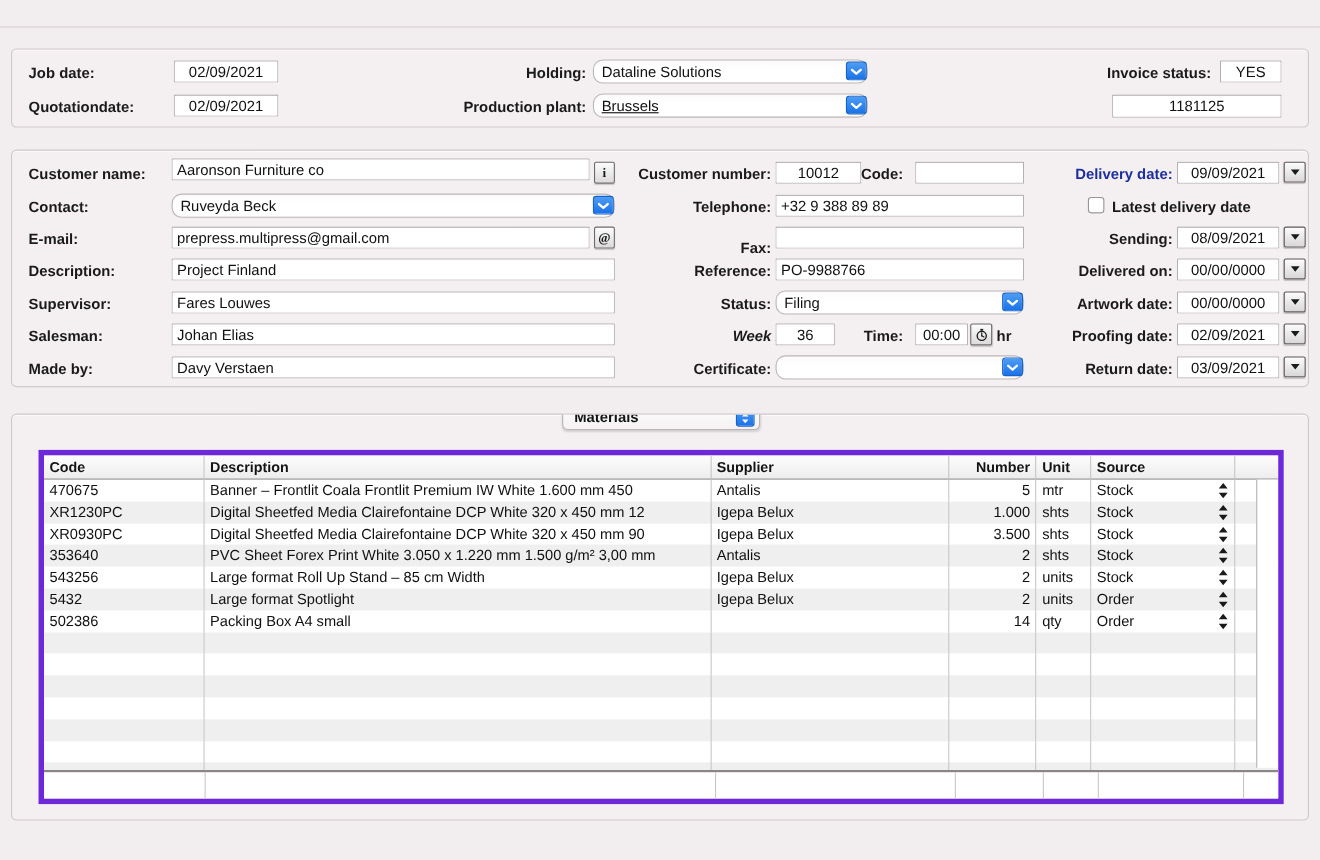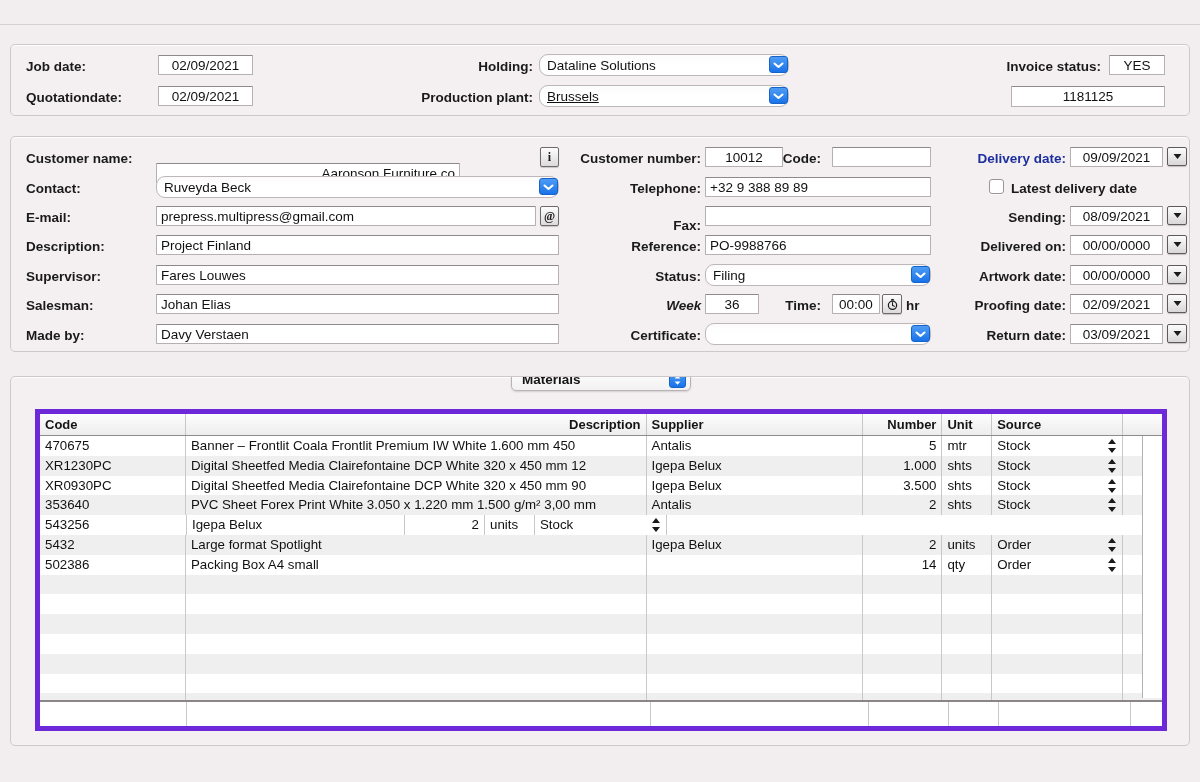--- a/index.html
+++ b/index.html
@@ -235,21 +235,21 @@
   <div class="lbl r" style="left:870px; top:13px; width:220px;">Invoice status:</div>
   <div class="fld center" style="left:1098px; top:10px; width:56px; height:20px;">YES</div>
 
   <div class="lbl r" style="left:870px; top:44px; width:220px;">Quote nr:</div>
   <div class="fld center" style="left:1000px; top:41px; width:154px; height:21px;">1181125</div>
 </div>
 
 <div class="panel" id="customer-panel" style="left:10px; top:136px; width:1180px; height:216px;">
 
   <div class="lbl" style="left:15px; top:13px;">Customer name:</div>
-  <div class="fld" style="left:145px; top:26px; width:304px; height:20px;text-align:right;">Aaronson Furniture co</div>
+  <div class="fld" style="left:145px; top:7px; width:380px; height:20px;">Aaronson Furniture co</div>
   <div class="sqbtn" style="left:529px; top:10px; width:19px; height:20px;">
     <span class="glyph">i</span>
   </div>
 
   <div class="lbl" style="left:15px; top:43px;">Contact:</div>
   <div class="fld round" style="left:145px; top:39px; width:403px; height:22px; line-height:19px;">Ruveyda Beck</div>
   <div class="bluebtn" style="left:528px; top:41px;">
     <svg width="11" height="8" viewBox="0 0 11 8" aria-hidden="true">
       <path d="M1.5 2.5 L5.5 6 L9.5 2.5" fill="none" stroke="#ffffff" stroke-width="2.1" stroke-linecap="round" stroke-linejoin="round"></path>
     </svg>
@@ -380,21 +380,21 @@
         <path d="M4.5 1.3 L7.4 4.6 L1.6 4.6 Z" fill="#ffffff"></path>
         <path d="M4.5 10.7 L1.6 7.4 L7.4 7.4 Z" fill="#ffffff"></path>
       </svg>
     </span>
   </div>
 
   <div class="tbl-outer" style="left:24px; top:32px; width:1132px; height:322px;">
 
     <div class="thead">
       <div class="th" style="width:147px;">Code</div>
-      <div class="th" style="width:464px;text-align:right;">Description</div>
+      <div class="th" style="width:464px;">Description</div>
       <div class="th" style="width:218px;">Supplier</div>
       <div class="th num" style="width:80px;">Number</div>
       <div class="th" style="width:50px;">Unit</div>
       <div class="th" style="width:132px;">Source</div>
       <div class="th" style="width:39px;"></div>
     </div>
 
     <div class="tbody" id="materials-tbody">
         <div class="trow">
           <div class="td" style="width: 147px;">470675</div>
@@ -439,20 +439,21 @@
           <div class="td num" style="width: 80px;">2</div>
           <div class="td" style="width: 50px;">shts</div>
           <div class="td" style="width: 132px; position: relative;">Stock<span class="stepper">
               <i class="up"></i>
               <i class="down"></i>
             </span></div>
           <div class="td last" style="width: 39px;"></div>
         </div>
         <div class="trow">
           <div class="td" style="width: 147px;">543256</div>
+          <div class="td" style="width: 464px;">Large format Roll Up Stand – 85 cm Width</div>
           <div class="td" style="width: 218px;">Igepa Belux</div>
           <div class="td num" style="width: 80px;">2</div>
           <div class="td" style="width: 50px;">units</div>
           <div class="td" style="width: 132px; position: relative;">Stock<span class="stepper">
               <i class="up"></i>
               <i class="down"></i>
             </span></div>
           <div class="td last" style="width: 39px;"></div>
         </div>
         <div class="trow alt">

